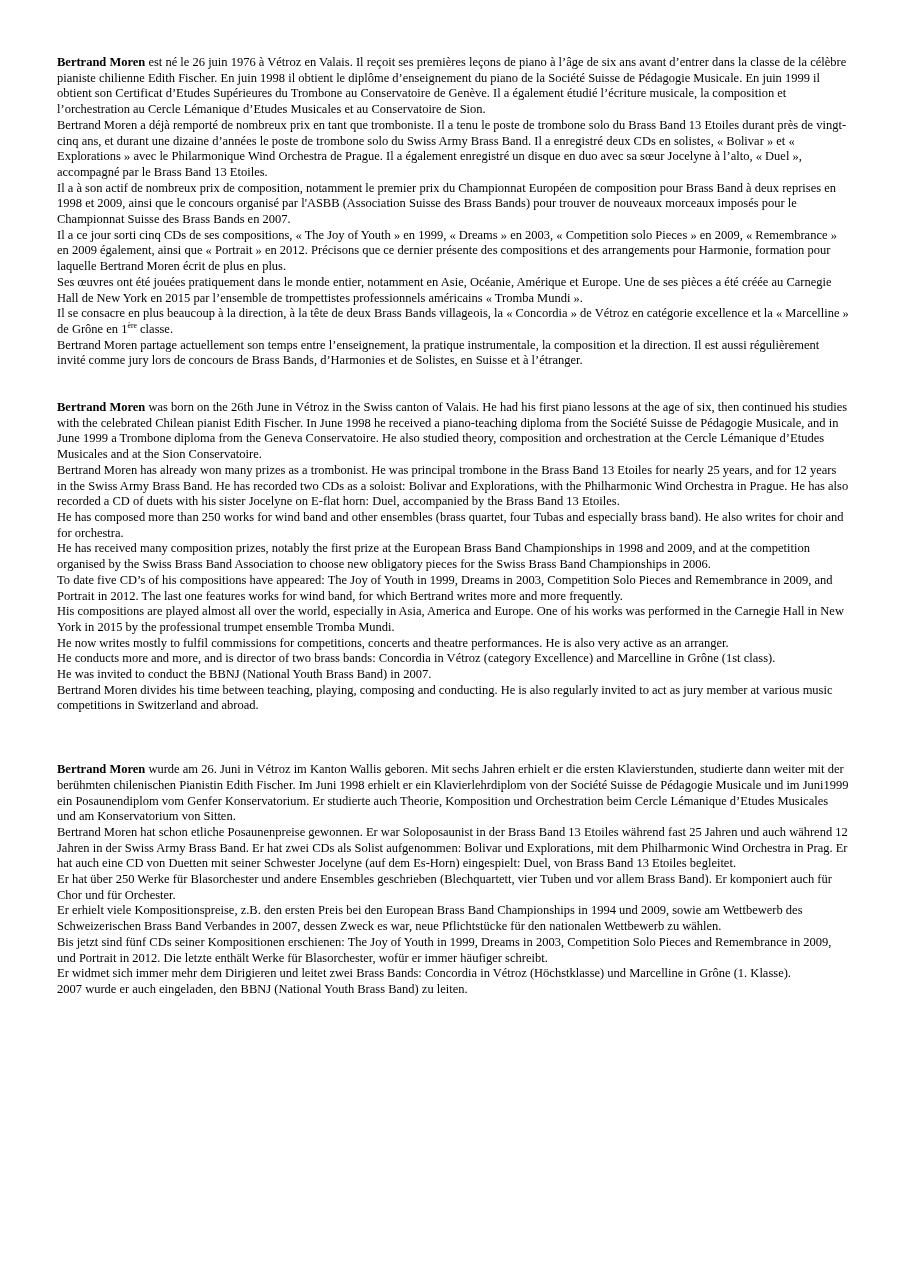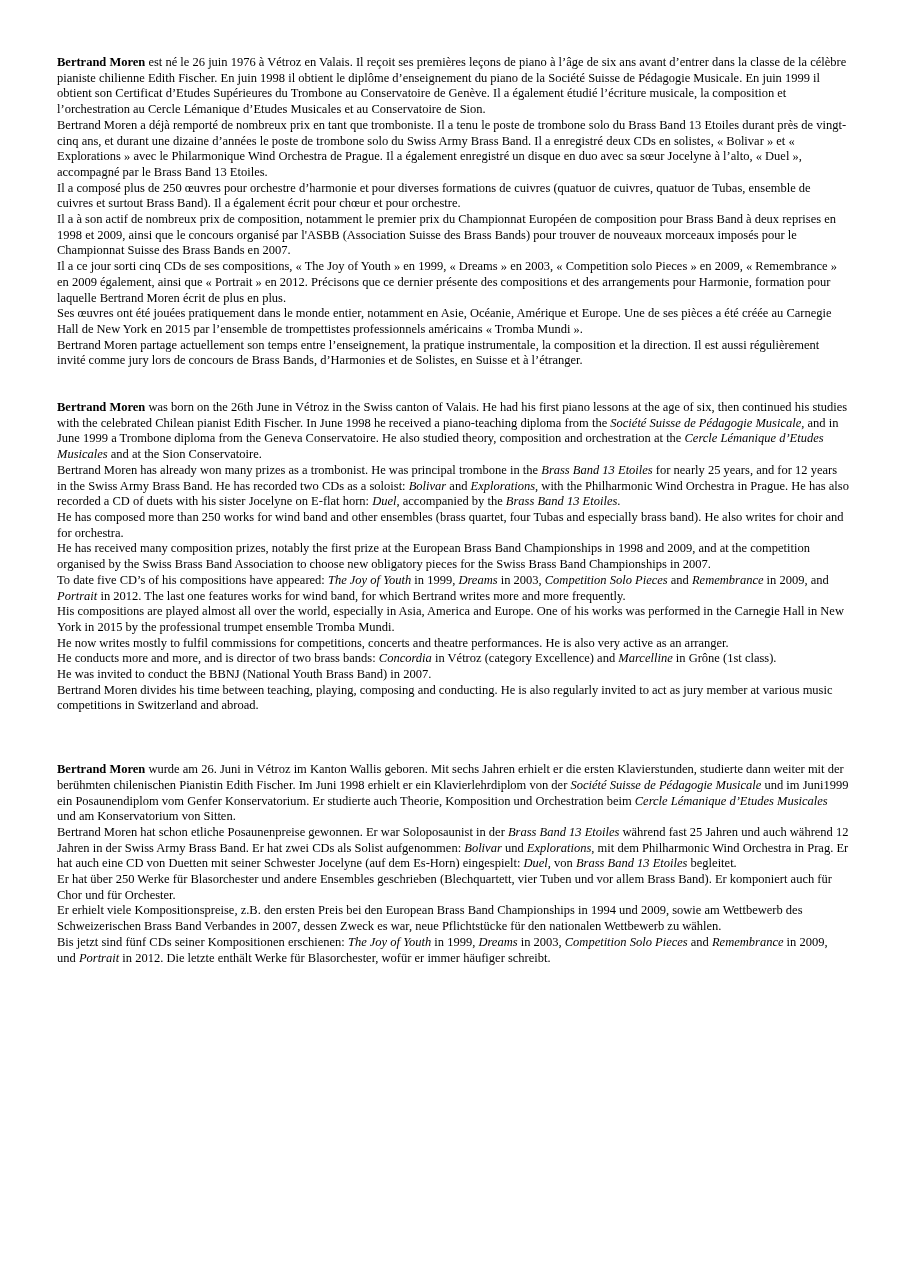--- a/index.html
+++ b/index.html
@@ -31,54 +31,56 @@
     letter-spacing: 0;
   }
   .bio-section { margin: 0; padding: 0; }
   .bio-section + .bio-section.gap-en { margin-top: 31px; }
   .bio-section + .bio-section.gap-de { margin-top: 48px; }
   .para {
     margin: 0;
     padding: 0;
   }
   .b { font-weight: bold; }
-  .i { font-style: italic; }
+  .i { }
   sup.sup {
     font-size: 0.62em;
     line-height: 0;
     vertical-align: super;
   }
 </style>
 </head>
 <body>
 
 <div class="page">
   <main class="doc" id="doc-root">
       <section class="bio-section">
         <p class="para"><span class="b">Bertrand Moren</span><span> est né le 26 juin 1976 à Vétroz en Valais. Il reçoit ses premières leçons de piano à l’âge de six ans avant d’entrer dans la classe de la célèbre pianiste chilienne Edith Fischer. En juin 1998 il obtient le diplôme d’enseignement du piano de la Société Suisse de Pédagogie Musicale. En juin 1999 il obtient son Certificat d’Etudes Supérieures du Trombone au Conservatoire de Genève. Il a également étudié l’écriture musicale, la composition et l’orchestration au Cercle Lémanique d’Etudes Musicales et au Conservatoire de Sion.</span></p>
         <p class="para"><span>Bertrand Moren a déjà remporté de nombreux prix en tant que tromboniste. Il a tenu le poste de trombone solo du Brass Band 13 Etoiles durant près de vingt-cinq ans, et durant une dizaine d’années le poste de trombone solo du Swiss Army Brass Band. Il a enregistré deux CDs en solistes, « Bolivar » et « Explorations » avec le Philarmonique Wind Orchestra de Prague. Il a également enregistré un disque en duo avec sa sœur Jocelyne à l’alto, « Duel », accompagné par le Brass Band 13 Etoiles.</span></p>
-        <p class="para"><span>Il a composé plus de 250 œuvres pour orchestre d’harmonie et pour diverses formations de cuivres (quatuor de cuivres, quatuor de Tubas, ensemble de cuivres et surtout Brass Band). Il a également écrit pour chœur et pour orchestre.</span></p>
         <p class="para"><span>Il a à son actif de nombreux prix de composition, notamment le premier prix du Championnat Européen de composition pour Brass Band à deux reprises en 1998 et 2009, ainsi que le concours organisé par l'ASBB (Association Suisse des Brass Bands) pour trouver de nouveaux morceaux imposés pour le Championnat Suisse des Brass Bands en 2007.</span></p>
         <p class="para"><span>Il a ce jour sorti cinq CDs de ses compositions, « The Joy of Youth » en 1999, « Dreams » en 2003, « Competition solo Pieces » en 2009, « Remembrance » en 2009 également, ainsi que « Portrait » en 2012. Précisons que ce dernier présente des compositions et des arrangements pour Harmonie, formation pour laquelle Bertrand Moren écrit de plus en plus.</span></p>
         <p class="para"><span>Ses œuvres ont été jouées pratiquement dans le monde entier, notamment en Asie, Océanie, Amérique et Europe. Une de ses pièces a été créée au Carnegie Hall de New York en 2015 par l’ensemble de trompettistes professionnels américains « Tromba Mundi ».</span></p>
+        <p class="para"><span>Il se consacre en plus beaucoup à la direction, à la tête de deux Brass Bands villageois, la « Concordia » de Vétroz en catégorie excellence et la « Marcelline » de Grône en 1</span><sup class="sup">ère</sup><span> classe.</span></p>
         <p class="para"><span>Bertrand Moren partage actuellement son temps entre l’enseignement, la pratique instrumentale, la composition et la direction. Il est aussi régulièrement invité comme jury lors de concours de Brass Bands, d’Harmonies et de Solistes, en Suisse et à l’étranger.</span></p>
       </section>
       <section class="bio-section gap-en">
         <p class="para"><span class="b">Bertrand Moren</span><span> was born on the 26th June in Vétroz in the Swiss canton of Valais. He had his first piano lessons at the age of six, then continued his studies with the celebrated Chilean pianist Edith Fischer. In June 1998 he received a piano-teaching diploma from the </span><span class="i">Société Suisse de Pédagogie Musicale</span><span>, and in June 1999 a Trombone diploma from the Geneva Conservatoire. He also studied theory, composition and orchestration at the </span><span class="i">Cercle Lémanique d’Etudes Musicales</span><span> and at the Sion Conservatoire.</span></p>
         <p class="para"><span>Bertrand Moren has already won many prizes as a trombonist. He was principal trombone in the </span><span class="i">Brass Band 13 Etoiles</span><span> for nearly 25 years, and for 12 years in the Swiss Army Brass Band. He has recorded two CDs as a soloist: </span><span class="i">Bolivar</span><span> and </span><span class="i">Explorations</span><span>, with the Philharmonic Wind Orchestra in Prague. He has also recorded a CD of duets with his sister Jocelyne on E-flat horn: </span><span class="i">Duel</span><span>, accompanied by the </span><span class="i">Brass Band 13 Etoiles</span><span>.</span></p>
         <p class="para"><span>He has composed more than 250 works for wind band and other ensembles (brass quartet, four Tubas and especially brass band). He also writes for choir and for orchestra.</span></p>
-        <p class="para"><span>He has received many composition prizes, notably the first prize at the European Brass Band Championships in 1998 and 2009, and at the competition organised by the Swiss Brass Band Association to choose new obligatory pieces for the Swiss Brass Band Championships in 2007.</span></p>
+        <p class="para"><span>He has received many composition prizes, notably the first prize at the European Brass Band Championships in 1998 and 2009, and at the competition organised by the Swiss Brass Band Association to choose new obligatory pieces for the Swiss Brass Band Championships in 2006.</span></p>
         <p class="para"><span>To date five CD’s of his compositions have appeared: </span><span class="i">The Joy of Youth</span><span> in 1999, </span><span class="i">Dreams</span><span> in 2003, </span><span class="i">Competition Solo Pieces</span><span> and </span><span class="i">Remembrance</span><span> in 2009, and </span><span class="i">Portrait</span><span> in 2012. The last one features works for wind band, for which Bertrand writes more and more frequently.</span></p>
         <p class="para"><span>His compositions are played almost all over the world, especially in Asia, America and Europe. One of his works was performed in the Carnegie Hall in New York in 2015 by the professional trumpet ensemble Tromba Mundi.</span></p>
         <p class="para"><span>He now writes mostly to fulfil commissions for competitions, concerts and theatre performances. He is also very active as an arranger.</span></p>
         <p class="para"><span>He conducts more and more, and is director of two brass bands: </span><span class="i">Concordia</span><span> in Vétroz (category Excellence) and </span><span class="i">Marcelline</span><span> in Grône (1st class).</span></p>
         <p class="para"><span>He was invited to conduct the BBNJ (National Youth Brass Band) in 2007.</span></p>
         <p class="para"><span>Bertrand Moren divides his time between teaching, playing, composing and conducting. He is also regularly invited to act as jury member at various music competitions in Switzerland and abroad.</span></p>
       </section>
       <section class="bio-section gap-de">
         <p class="para"><span class="b">Bertrand Moren</span><span> wurde am 26. Juni in Vétroz im Kanton Wallis geboren. Mit sechs Jahren erhielt er die ersten Klavierstunden, studierte dann weiter mit der berühmten chilenischen Pianistin Edith Fischer. Im Juni 1998 erhielt er ein Klavierlehrdiplom von der </span><span class="i">Société Suisse de Pédagogie Musicale</span><span> und im Juni1999 ein Posaunendiplom vom Genfer Konservatorium. Er studierte auch Theorie, Komposition und Orchestration beim </span><span class="i">Cercle Lémanique d’Etudes Musicales</span><span> und am Konservatorium von Sitten.</span></p>
         <p class="para"><span>Bertrand Moren hat schon etliche Posaunenpreise gewonnen. Er war Soloposaunist in der </span><span class="i">Brass Band 13 Etoiles</span><span> während fast 25 Jahren und auch während 12 Jahren in der Swiss Army Brass Band. Er hat zwei CDs als Solist aufgenommen: </span><span class="i">Bolivar</span><span> und </span><span class="i">Explorations</span><span>, mit dem Philharmonic Wind Orchestra in Prag. Er hat auch eine CD von Duetten mit seiner Schwester Jocelyne (auf dem Es-Horn) eingespielt: </span><span class="i">Duel</span><span>, von </span><span class="i">Brass Band 13 Etoiles</span><span> begleitet.</span></p>
         <p class="para"><span>Er hat über 250 Werke für Blasorchester und andere Ensembles geschrieben (Blechquartett, vier Tuben und vor allem Brass Band). Er komponiert auch für Chor und für Orchester.</span></p>
         <p class="para"><span>Er erhielt viele Kompositionspreise, z.B. den ersten Preis bei den European Brass Band Championships in 1994 und 2009, sowie am Wettbewerb des Schweizerischen Brass Band Verbandes in 2007, dessen Zweck es war, neue Pflichtstücke für den nationalen Wettbewerb zu wählen.</span></p>
         <p class="para"><span>Bis jetzt sind fünf CDs seiner Kompositionen erschienen: </span><span class="i">The Joy of Youth</span><span> in 1999, </span><span class="i">Dreams</span><span> in 2003, </span><span class="i">Competition Solo Pieces</span><span> and </span><span class="i">Remembrance</span><span> in 2009, und </span><span class="i">Portrait</span><span> in 2012. Die letzte enthält Werke für Blasorchester, wofür er immer häufiger schreibt.</span></p>
+        <p class="para"><span>Er widmet sich immer mehr dem Dirigieren und leitet zwei Brass Bands: </span><span class="i">Concordia</span><span> in Vétroz (Höchstklasse) und </span><span class="i">Marcelline</span><span> in Grône (1. Klasse).</span></p>
+        <p class="para"><span>2007 wurde er auch eingeladen, den BBNJ (National Youth Brass Band) zu leiten.</span></p>
       </section>
     </main>
 </div>
 
 </body></html>

